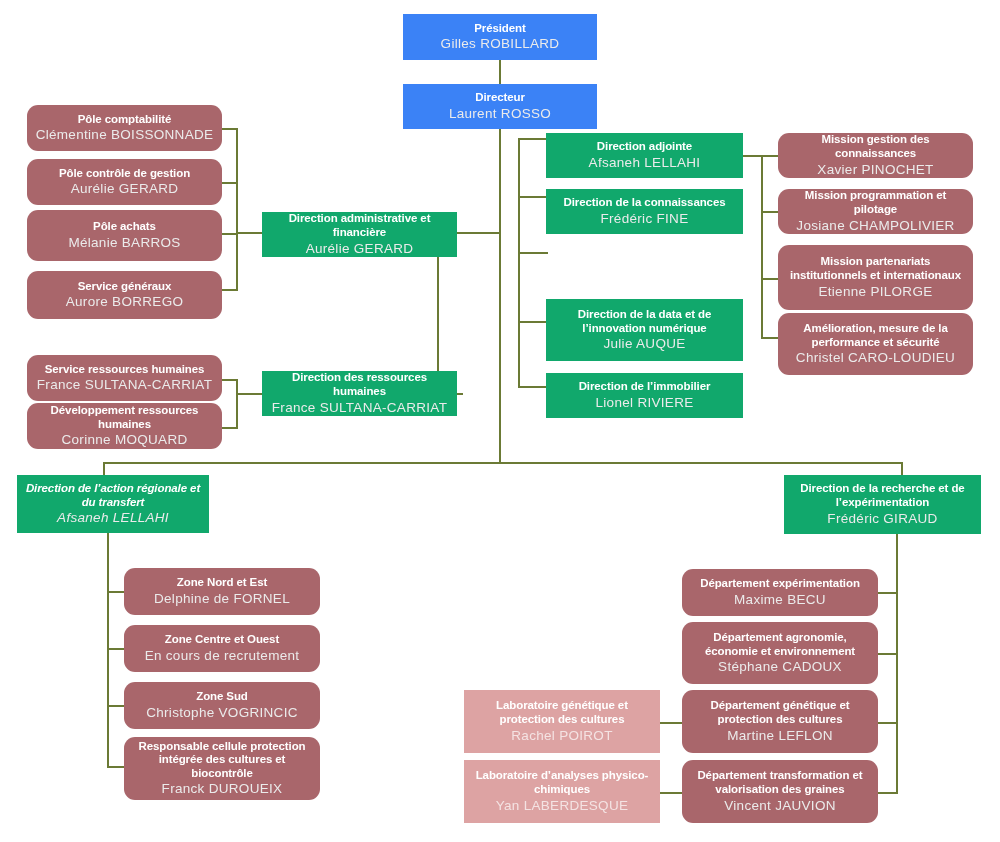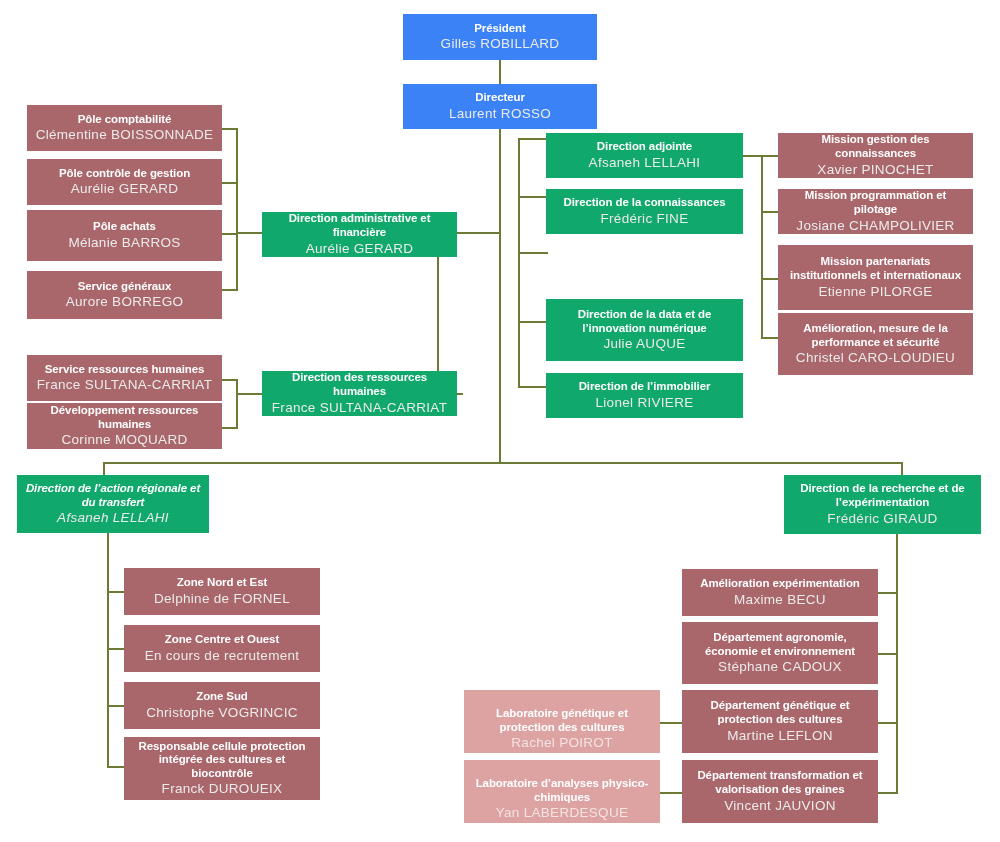--- a/index.html
+++ b/index.html
@@ -37,22 +37,22 @@
   }
   .box .person {
     font-weight: normal;
     color: #ebebeb;
     font-size: 13.5px;
     letter-spacing: 0.3px;
     margin-top: 1px;
   }
   .teal   { background: #3b82f6; }
   .green  { background: #11a86c; }
-  .mauve  { background: #a9666b; }
-  .pink   { background: #dda3a3; justify-content: flex-end; }
+  .mauve  { background: #a9666b; border-radius: 11px; }
+  .pink   { background: #dda3a3; }
 
   .pink .title  { color: #ffffff; }
   .pink .person { color: #f4e3e3; }
 
   .line {
     position: absolute;
     background: #6b7a35;
     z-index: 1;
   }
   .h { height: 2px; }
@@ -231,21 +231,21 @@
     <span class="title">Responsable cellule protection intégrée des cultures et biocontrôle</span>
     <span class="person">Franck DUROUEIX</span>
   </div>
 
   <div class="box green" style="left:784px; top:475px; width:197px; height:59px;">
     <span class="title">Direction de la recherche et de l’expérimentation</span>
     <span class="person">Frédéric GIRAUD</span>
   </div>
 
   <div class="box mauve" style="left:682px; top:569px; width:196px; height:47px;">
-    <span class="title">Amélioration expérimentation</span>
+    <span class="title">Département expérimentation</span>
     <span class="person">Maxime BECU</span>
   </div>
 
   <div class="box mauve" style="left:682px; top:622px; width:196px; height:62px;">
     <span class="title">Département agronomie, économie et environnement</span>
     <span class="person">Stéphane CADOUX</span>
   </div>
 
   <div class="box mauve" style="left:682px; top:690px; width:196px; height:63px;">
     <span class="title">Département génétique et protection des cultures</span>

